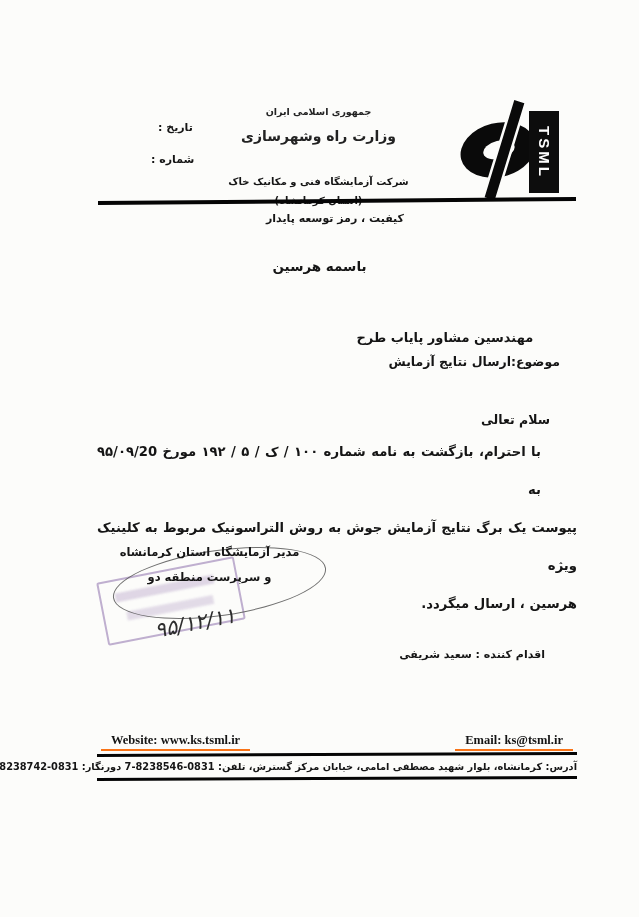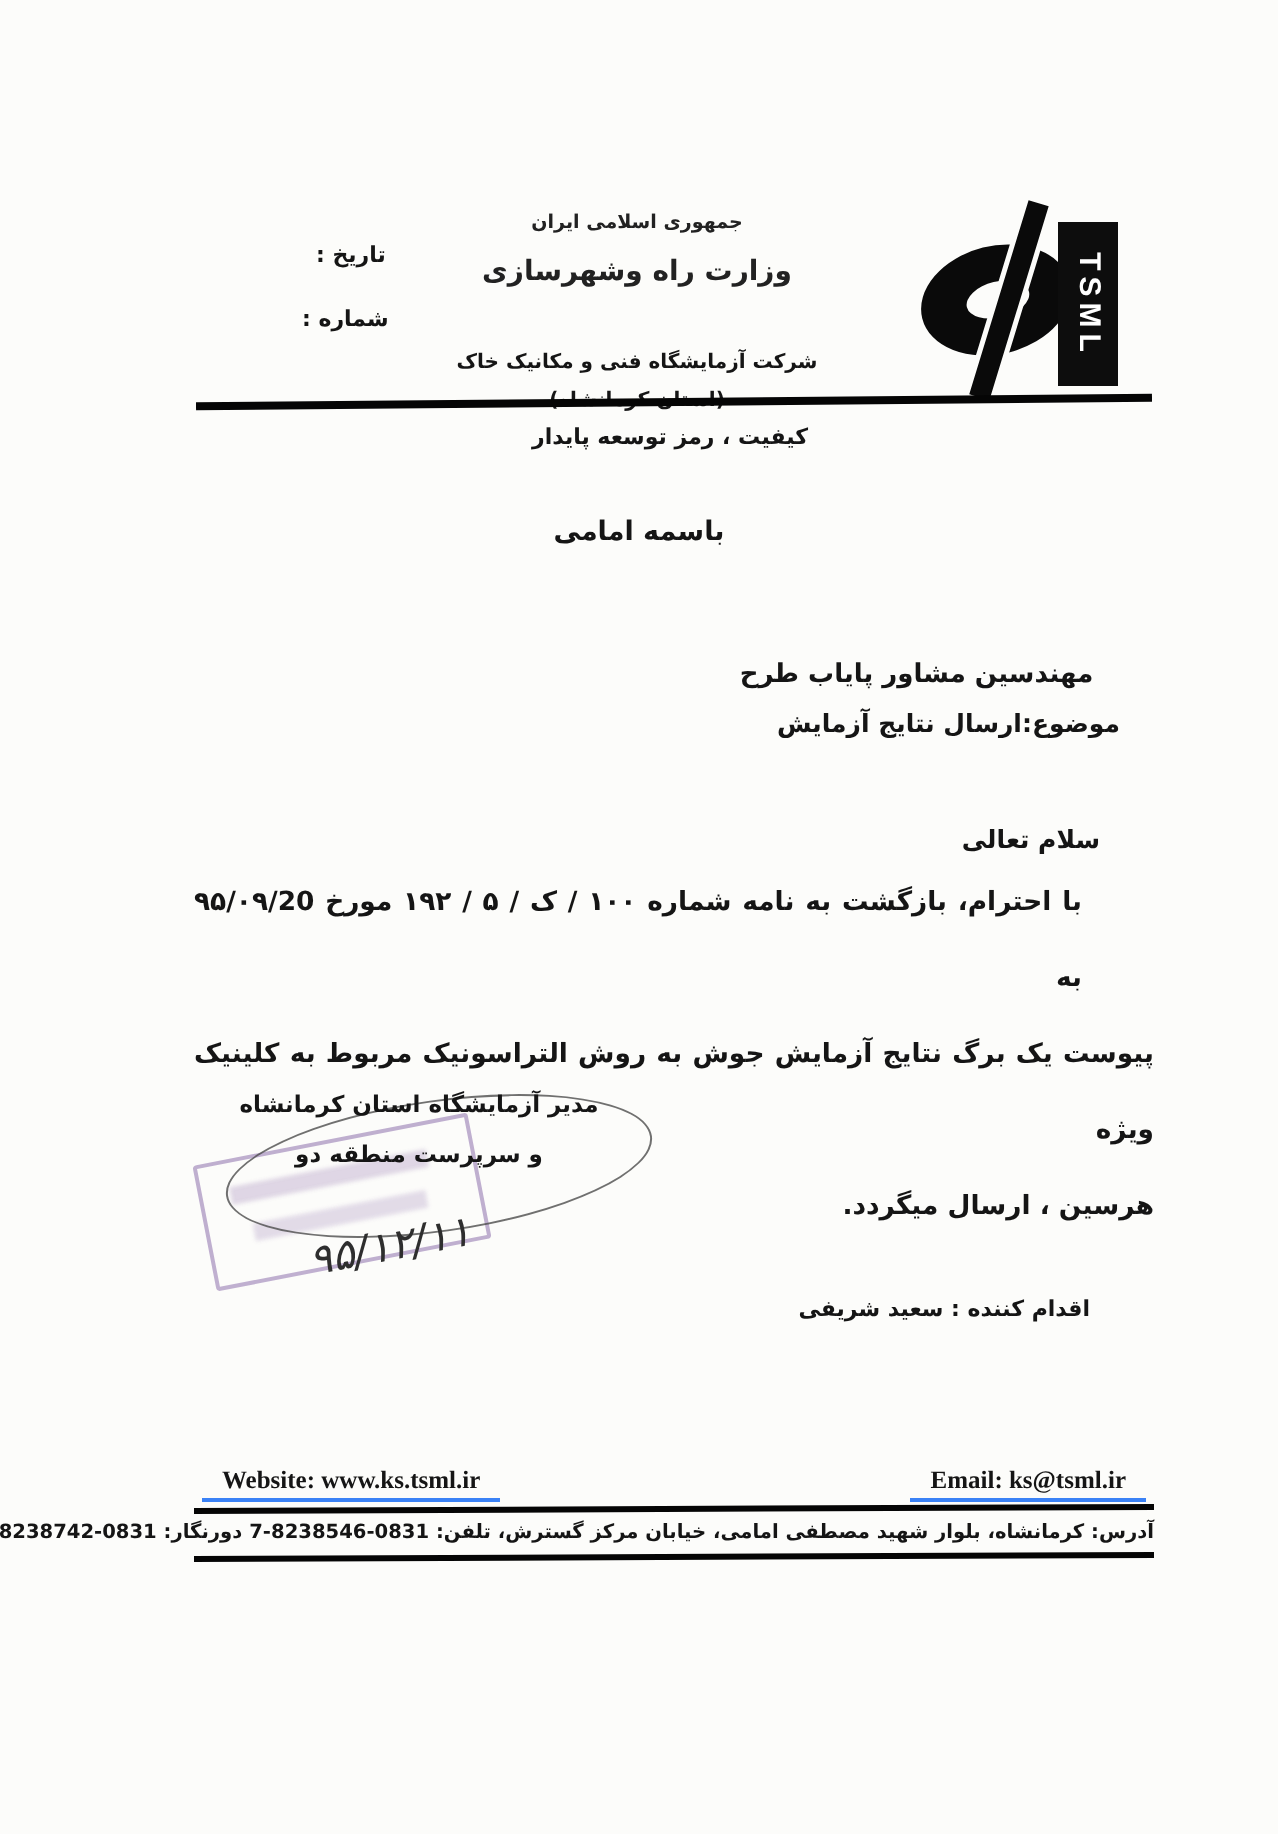--- a/index.html
+++ b/index.html
@@ -30,21 +30,21 @@
     color:#fff; font-family:"Liberation Sans", sans-serif; font-weight:700;
     font-size:15px; letter-spacing:3px; transform:rotate(90deg); white-space:nowrap;
   }
 
   .top-rule { position:absolute; left:98px; top:199px; width:478px; height:3.5px; background:#050505; transform:rotate(-0.5deg); }
 
   .slogan  { position:absolute; left:130px; top:212px; width:410px; text-align:center; font-size:11px; font-weight:700; direction:rtl; }
   .basmala { position:absolute; left:97px;  top:258px; width:445px; text-align:center; font-size:13.5px; font-weight:700; direction:rtl; }
 
   
-  .addressee { position:absolute; right:79px; top:330px; text-align:center; direction:rtl; }
+  .addressee { position:absolute; right:79px; top:330px; text-align:left; direction:rtl; }
   .addr-name { font-size:13px;   font-weight:700; margin-bottom:9px; }
   .addr-subj { font-size:12.5px; font-weight:700;margin-left:32px; }
 
   .salutation { position:absolute; right:89px; top:412px; font-size:12.5px; font-weight:700; direction:rtl; }
 
   .body-par { position:absolute; left:97px; top:433px; width:480px; direction:rtl; font-size:13.2px; font-weight:700; }
   .body-par .ln { line-height:38px; }
   .ln1 { padding-right:36px; text-align:justify; text-align-last:justify; }
   .ln2 { text-align:justify; text-align-last:justify; }
   .ln3 { text-align:right; }
@@ -73,21 +73,21 @@
     transform:rotate(-11deg); direction:ltr; text-align:center;
   }
 
   .action-by { position:absolute; right:94px; top:648px; font-size:11px; font-weight:600; direction:rtl; }
 
   
   .footer { position:absolute; left:97px; top:733px; width:480px; }
   .foot-row { display:flex; justify-content:space-between; align-items:baseline; padding:0 4px; }
   .foot-link {
     font-family:"Liberation Serif", serif; font-weight:700; font-size:12.5px;
-    border-bottom:2px solid #3b82f6; padding:0 10px 1px;
+    border-bottom:2px solid #f97316; padding:0 10px 1px;
   }
   .foot-rule { height:2.5px; background:#050505; margin-top:2px; transform:rotate(-0.25deg); }
   .foot-addr {
     direction:rtl; text-align:center; font-size:9.8px; font-weight:700;
     margin-top:5px; white-space:nowrap;
   }
   .foot-rule2 { height:2.5px; background:#050505; margin-top:5px; transform:rotate(-0.25deg); }
 </style>
 </head>
 <body>
@@ -113,21 +113,21 @@
       <rect x="46" y="-2" width="13" height="104" fill="#0a0a0a" stroke="#fcfcfa" stroke-width="2.5"></rect>
     </g>
   </svg>
   <div class="tsml-bar">
     <span>TSML</span>
   </div>
 
   <div class="top-rule"></div>
 
   <div class="slogan">کیفیت ، رمز توسعه پایدار</div>
-  <div class="basmala">باسمه امامی</div>
+  <div class="basmala">باسمه هرسین</div>
 
   <div class="addressee">
     <div class="addr-name">مهندسین مشاور پایاب طرح</div>
     <div class="addr-subj">موضوع:ارسال نتایج آزمایش</div>
   </div>
 
   <div class="salutation">سلام تعالی</div>
 
   <div class="body-par">
     <div class="ln ln1">با احترام، بازگشت به نامه شماره ۱۰۰ / ک / ۵ / ۱۹۲ مورخ ۹۵/۰۹/20 به</div>

